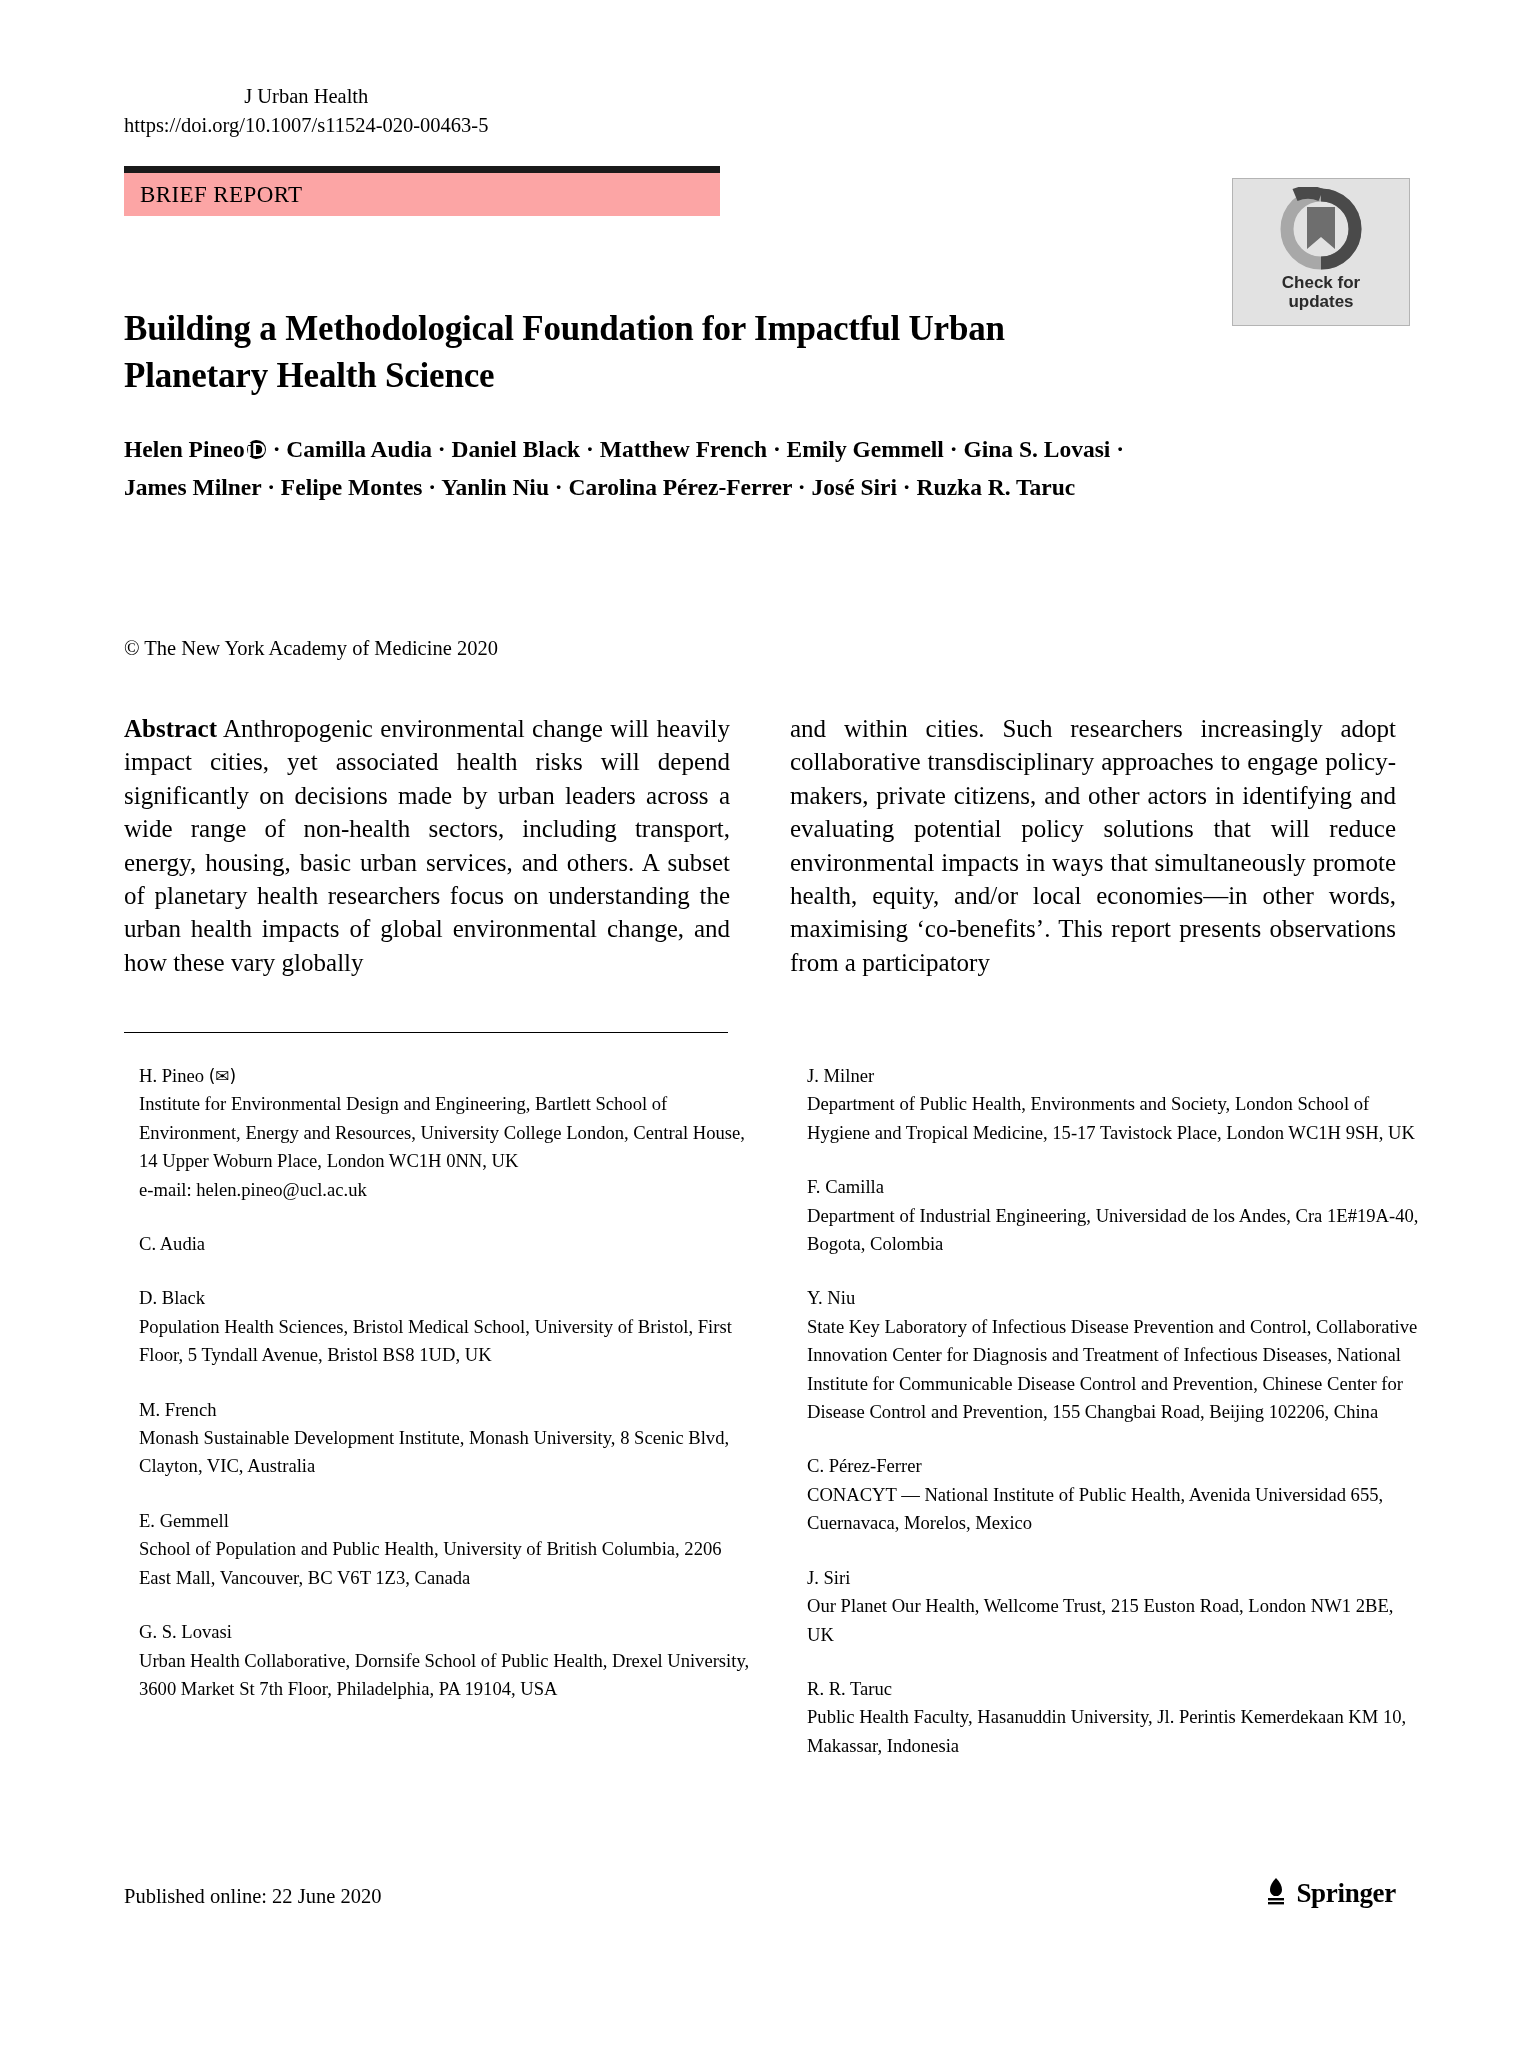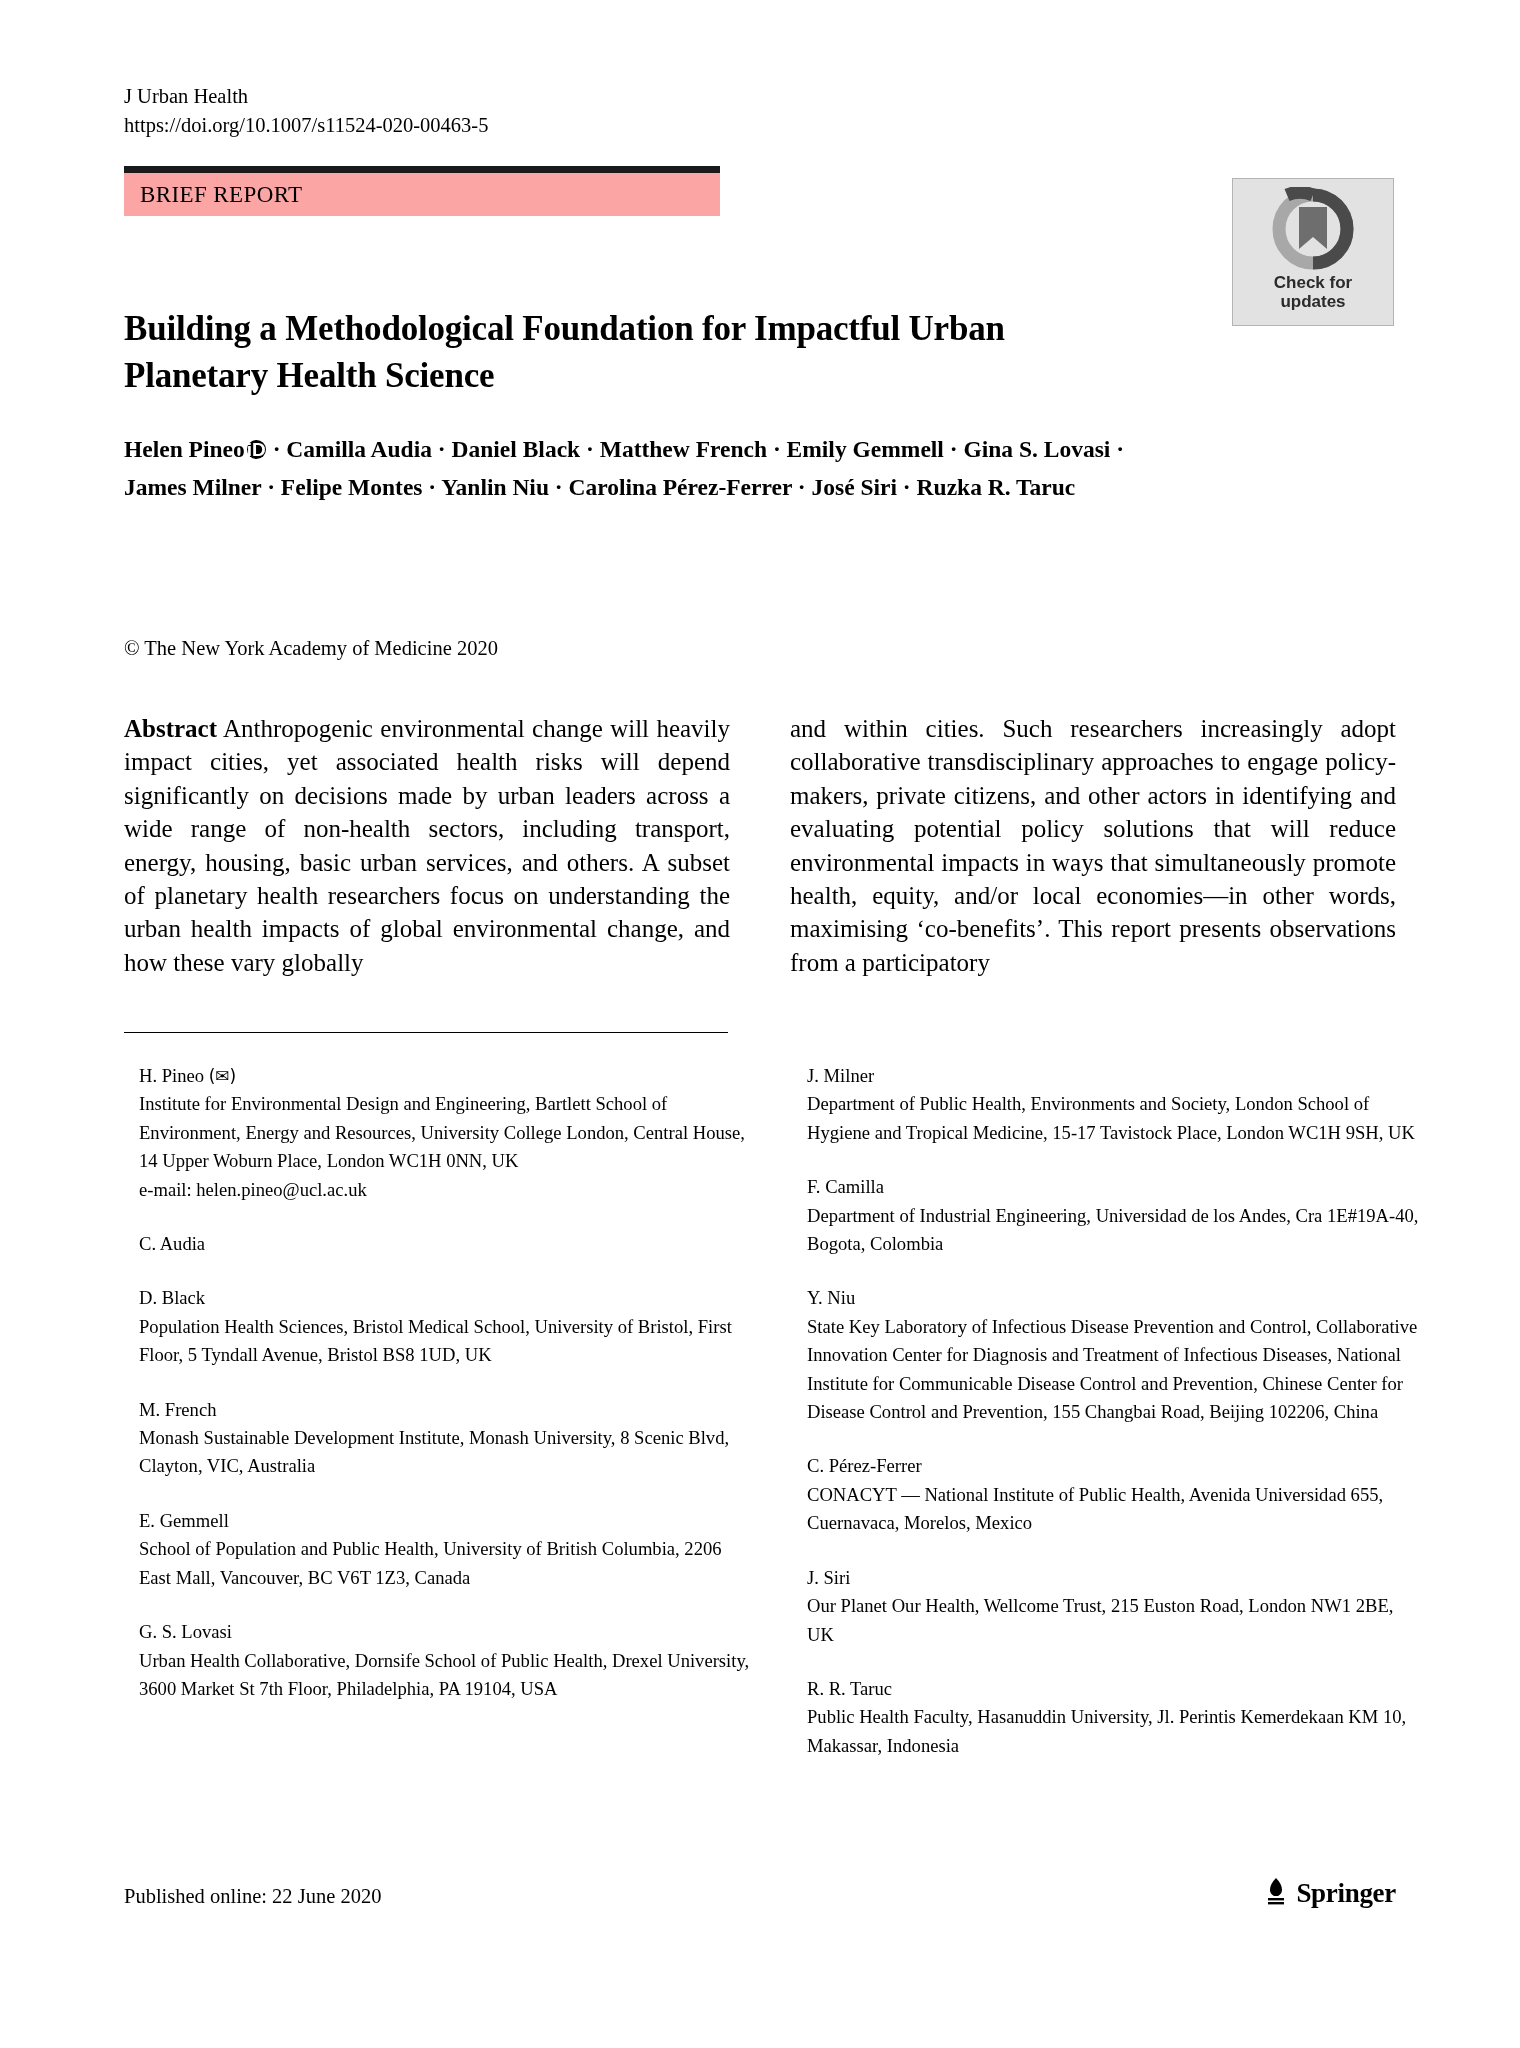--- a/index.html
+++ b/index.html
@@ -23,21 +23,21 @@
     padding: 0;
   }
   
   .journal-header {
     position: absolute;
     left: 124px;
     top: 82px;
     font-size: 20.5px;
     line-height: 29px;
   }
-  .journal-header .jtitle { display: block; }
+  .journal-header .jtitle { display: block; text-align: center; }
   .journal-header .jdoi { display: block; }
 
   
   .band-wrap {
     position: absolute;
     left: 124px;
     top: 166px;
     width: 596px;
   }
   .band-rule {
@@ -56,21 +56,21 @@
   .band-body .band-label {
     font-size: 23px;
     letter-spacing: 0.4px;
   }
 
   
   .crossmark {
     position: absolute;
     left: 1232px;
     top: 178px;
-    width: 162px;
+    width: 178px;
     height: 148px;
     background: #e2e2e2;
     border: 1px solid #b4b4b4;
     box-sizing: border-box;
     display: flex;
     flex-direction: column;
     align-items: center;
     justify-content: flex-start;
     padding-top: 8px;
   }

